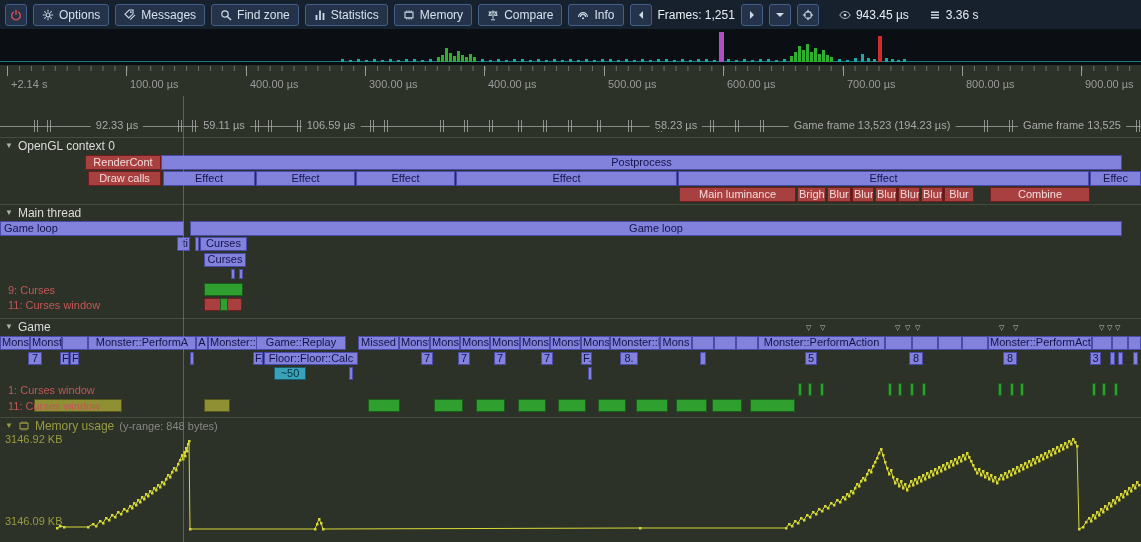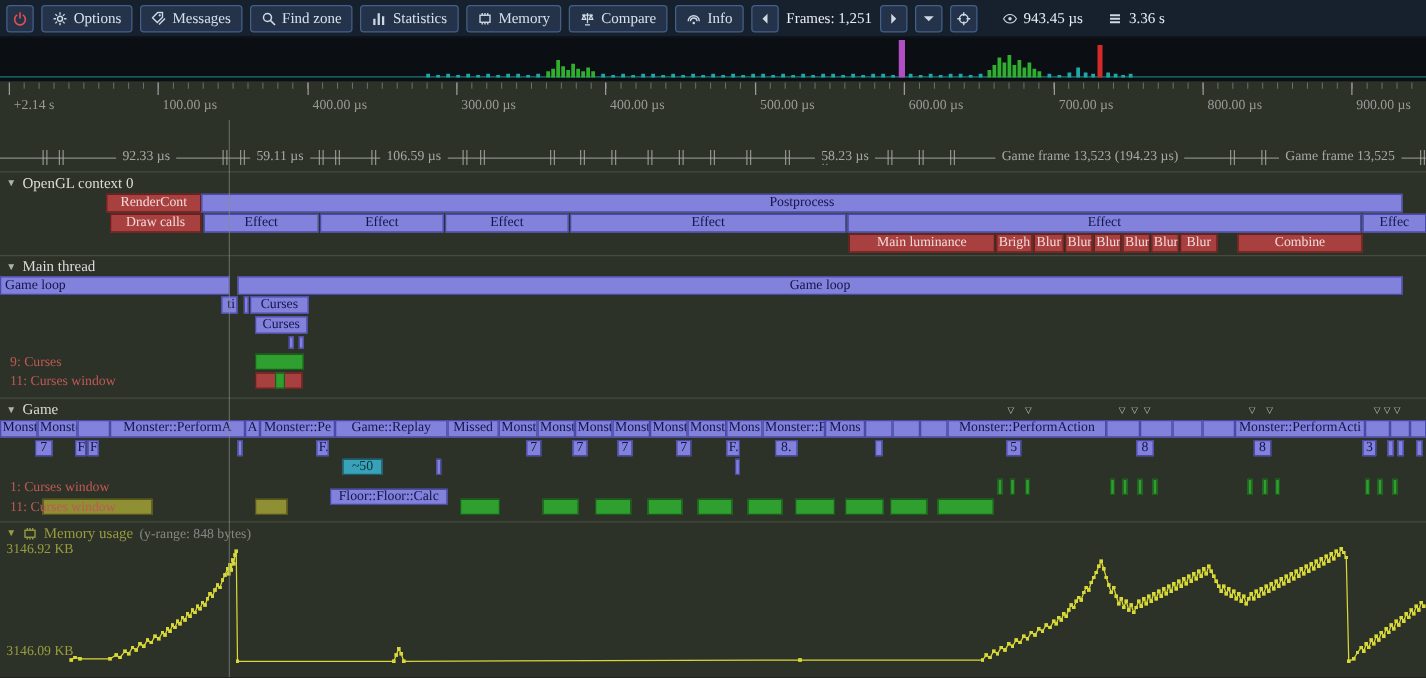--- a/index.html
+++ b/index.html
@@ -1,18 +1,18 @@
 <!DOCTYPE html>
 <html><head>
 <meta charset="utf-8">
 <style>
   *{margin:0;padding:0;box-sizing:border-box}
   html,body{background:#1a1a1a}
   #root{position:relative;width:1141px;height:542px;overflow:hidden;
-        background:var(--bg);font-family:Liberation Serif, serif;-webkit-font-smoothing:antialiased}
+        background:var(--bg);font-family:Liberation Sans, sans-serif;-webkit-font-smoothing:antialiased}
   
   #toolbar{position:absolute;left:0;top:0;width:100%;height:30px;background:var(--toolbar-bg);
            display:flex;align-items:center;gap:6px;padding:0 5px;border-bottom:1px solid #0a0f15}
   .tbtn{display:inline-flex;align-items:center;gap:5px;height:22px;padding:0 8px;
         background:var(--button-bg);border:1px solid var(--button-border);border-radius:3px;
         color:var(--button-text);font-size:12px;white-space:nowrap;cursor:pointer}
   .tbtn.compact{padding:0 4px}
   .icon{display:inline-flex;width:12px;height:12px;color:#cdd9e5}
   .icon svg{width:100%;height:100%}
   .ttext{display:inline-flex;align-items:center;gap:5px;color:#e8eef5;font-size:12px;white-space:nowrap}
@@ -363,21 +363,21 @@
       <div class="sec-header" style="left: 5px; top: 320px;">
         <span class="tri">▼</span>
         <span>Game</span>
       </div>
       <div class="zone purple" style="left: 0px; top: 336px; width: 30px; height: 14px; line-height: 11px;">Monste</div>
       <div class="zone purple" style="left: 30px; top: 336px; width: 32px; height: 14px; line-height: 11px;">Monste</div>
       <div class="zone purple" style="left: 62px; top: 336px; width: 26px; height: 14px; line-height: 11px;"></div>
       <div class="zone purple" style="left: 88px; top: 336px; width: 108px; height: 14px; line-height: 11px;">Monster::PerformA</div>
       <div class="zone purple" style="left: 196px; top: 336px; width: 12px; height: 14px; line-height: 11px;">A</div>
       <div class="zone purple" style="left: 208px; top: 336px; width: 60px; height: 14px; line-height: 11px;">Monster::Pe</div>
-      <div class="zone purple" style="left: 268px; top: 336px; width: 90px; height: 14px; line-height: 11px;">Game::Replay</div>
+      <div class="zone purple" style="left: 256px; top: 336px; width: 90px; height: 14px; line-height: 11px;">Game::Replay</div>
       <div class="zone purple" style="left: 358px; top: 336px; width: 41px; height: 14px; line-height: 11px;">Missed</div>
       <div class="zone purple" style="left: 399px; top: 336px; width: 31px; height: 14px; line-height: 11px;">Monst</div>
       <div class="zone purple" style="left: 430px; top: 336px; width: 30px; height: 14px; line-height: 11px;">Monst</div>
       <div class="zone purple" style="left: 460px; top: 336px; width: 30px; height: 14px; line-height: 11px;">Monst</div>
       <div class="zone purple" style="left: 490px; top: 336px; width: 30px; height: 14px; line-height: 11px;">Monst</div>
       <div class="zone purple" style="left: 520px; top: 336px; width: 30px; height: 14px; line-height: 11px;">Monst</div>
       <div class="zone purple" style="left: 550px; top: 336px; width: 31px; height: 14px; line-height: 11px;">Monste</div>
       <div class="zone purple" style="left: 581px; top: 336px; width: 29px; height: 14px; line-height: 11px;">Mons</div>
       <div class="zone purple" style="left: 610px; top: 336px; width: 50px; height: 14px; line-height: 11px;">Monster::Pe</div>
       <div class="zone purple" style="left: 660px; top: 336px; width: 32px; height: 14px; line-height: 11px;">Mons</div>
@@ -391,21 +391,21 @@
       <div class="zone purple" style="left: 962px; top: 336px; width: 26px; height: 14px; line-height: 11px;"></div>
       <div class="zone purple" style="left: 988px; top: 336px; width: 104px; height: 14px; line-height: 11px;">Monster::PerformActi</div>
       <div class="zone purple" style="left: 1092px; top: 336px; width: 20px; height: 14px; line-height: 11px;"></div>
       <div class="zone purple" style="left: 1112px; top: 336px; width: 16px; height: 14px; line-height: 11px;"></div>
       <div class="zone purple" style="left: 1128px; top: 336px; width: 13px; height: 14px; line-height: 11px;"></div>
       <div class="zone purple" style="left: 28px; top: 352px; width: 14px; height: 13px; line-height: 10px;">7</div>
       <div class="zone purple" style="left: 60px; top: 352px; width: 9px; height: 13px; line-height: 10px;">F</div>
       <div class="zone purple" style="left: 70px; top: 352px; width: 9px; height: 13px; line-height: 10px;">F</div>
       <div class="zone purple" style="left: 190px; top: 352px; width: 4px; height: 13px; line-height: 10px;"></div>
       <div class="zone purple" style="left: 253px; top: 352px; width: 10px; height: 13px; line-height: 10px;">F.</div>
-      <div class="zone purple" style="left: 264px; top: 352px; width: 94px; height: 13px; line-height: 10px; margin-top: 39px;">Floor::Floor::Calc</div>
+      <div class="zone purple" style="left: 264px; top: 352px; width: 94px; height: 13px; line-height: 10px;">Floor::Floor::Calc</div>
       <div class="zone purple" style="left: 421px; top: 352px; width: 12px; height: 13px; line-height: 10px;">7</div>
       <div class="zone purple" style="left: 458px; top: 352px; width: 12px; height: 13px; line-height: 10px;">7</div>
       <div class="zone purple" style="left: 494px; top: 352px; width: 12px; height: 13px; line-height: 10px;">7</div>
       <div class="zone purple" style="left: 541px; top: 352px; width: 12px; height: 13px; line-height: 10px;">7</div>
       <div class="zone purple" style="left: 581px; top: 352px; width: 11px; height: 13px; line-height: 10px;">F.</div>
       <div class="zone purple" style="left: 620px; top: 352px; width: 18px; height: 13px; line-height: 10px;">8.</div>
       <div class="zone purple" style="left: 700px; top: 352px; width: 6px; height: 13px; line-height: 10px;"></div>
       <div class="zone purple" style="left: 805px; top: 352px; width: 12px; height: 13px; line-height: 10px;">5</div>
       <div class="zone purple" style="left: 909px; top: 352px; width: 14px; height: 13px; line-height: 10px;">8</div>
       <div class="zone purple" style="left: 1003px; top: 352px; width: 14px; height: 13px; line-height: 10px;">8</div>

